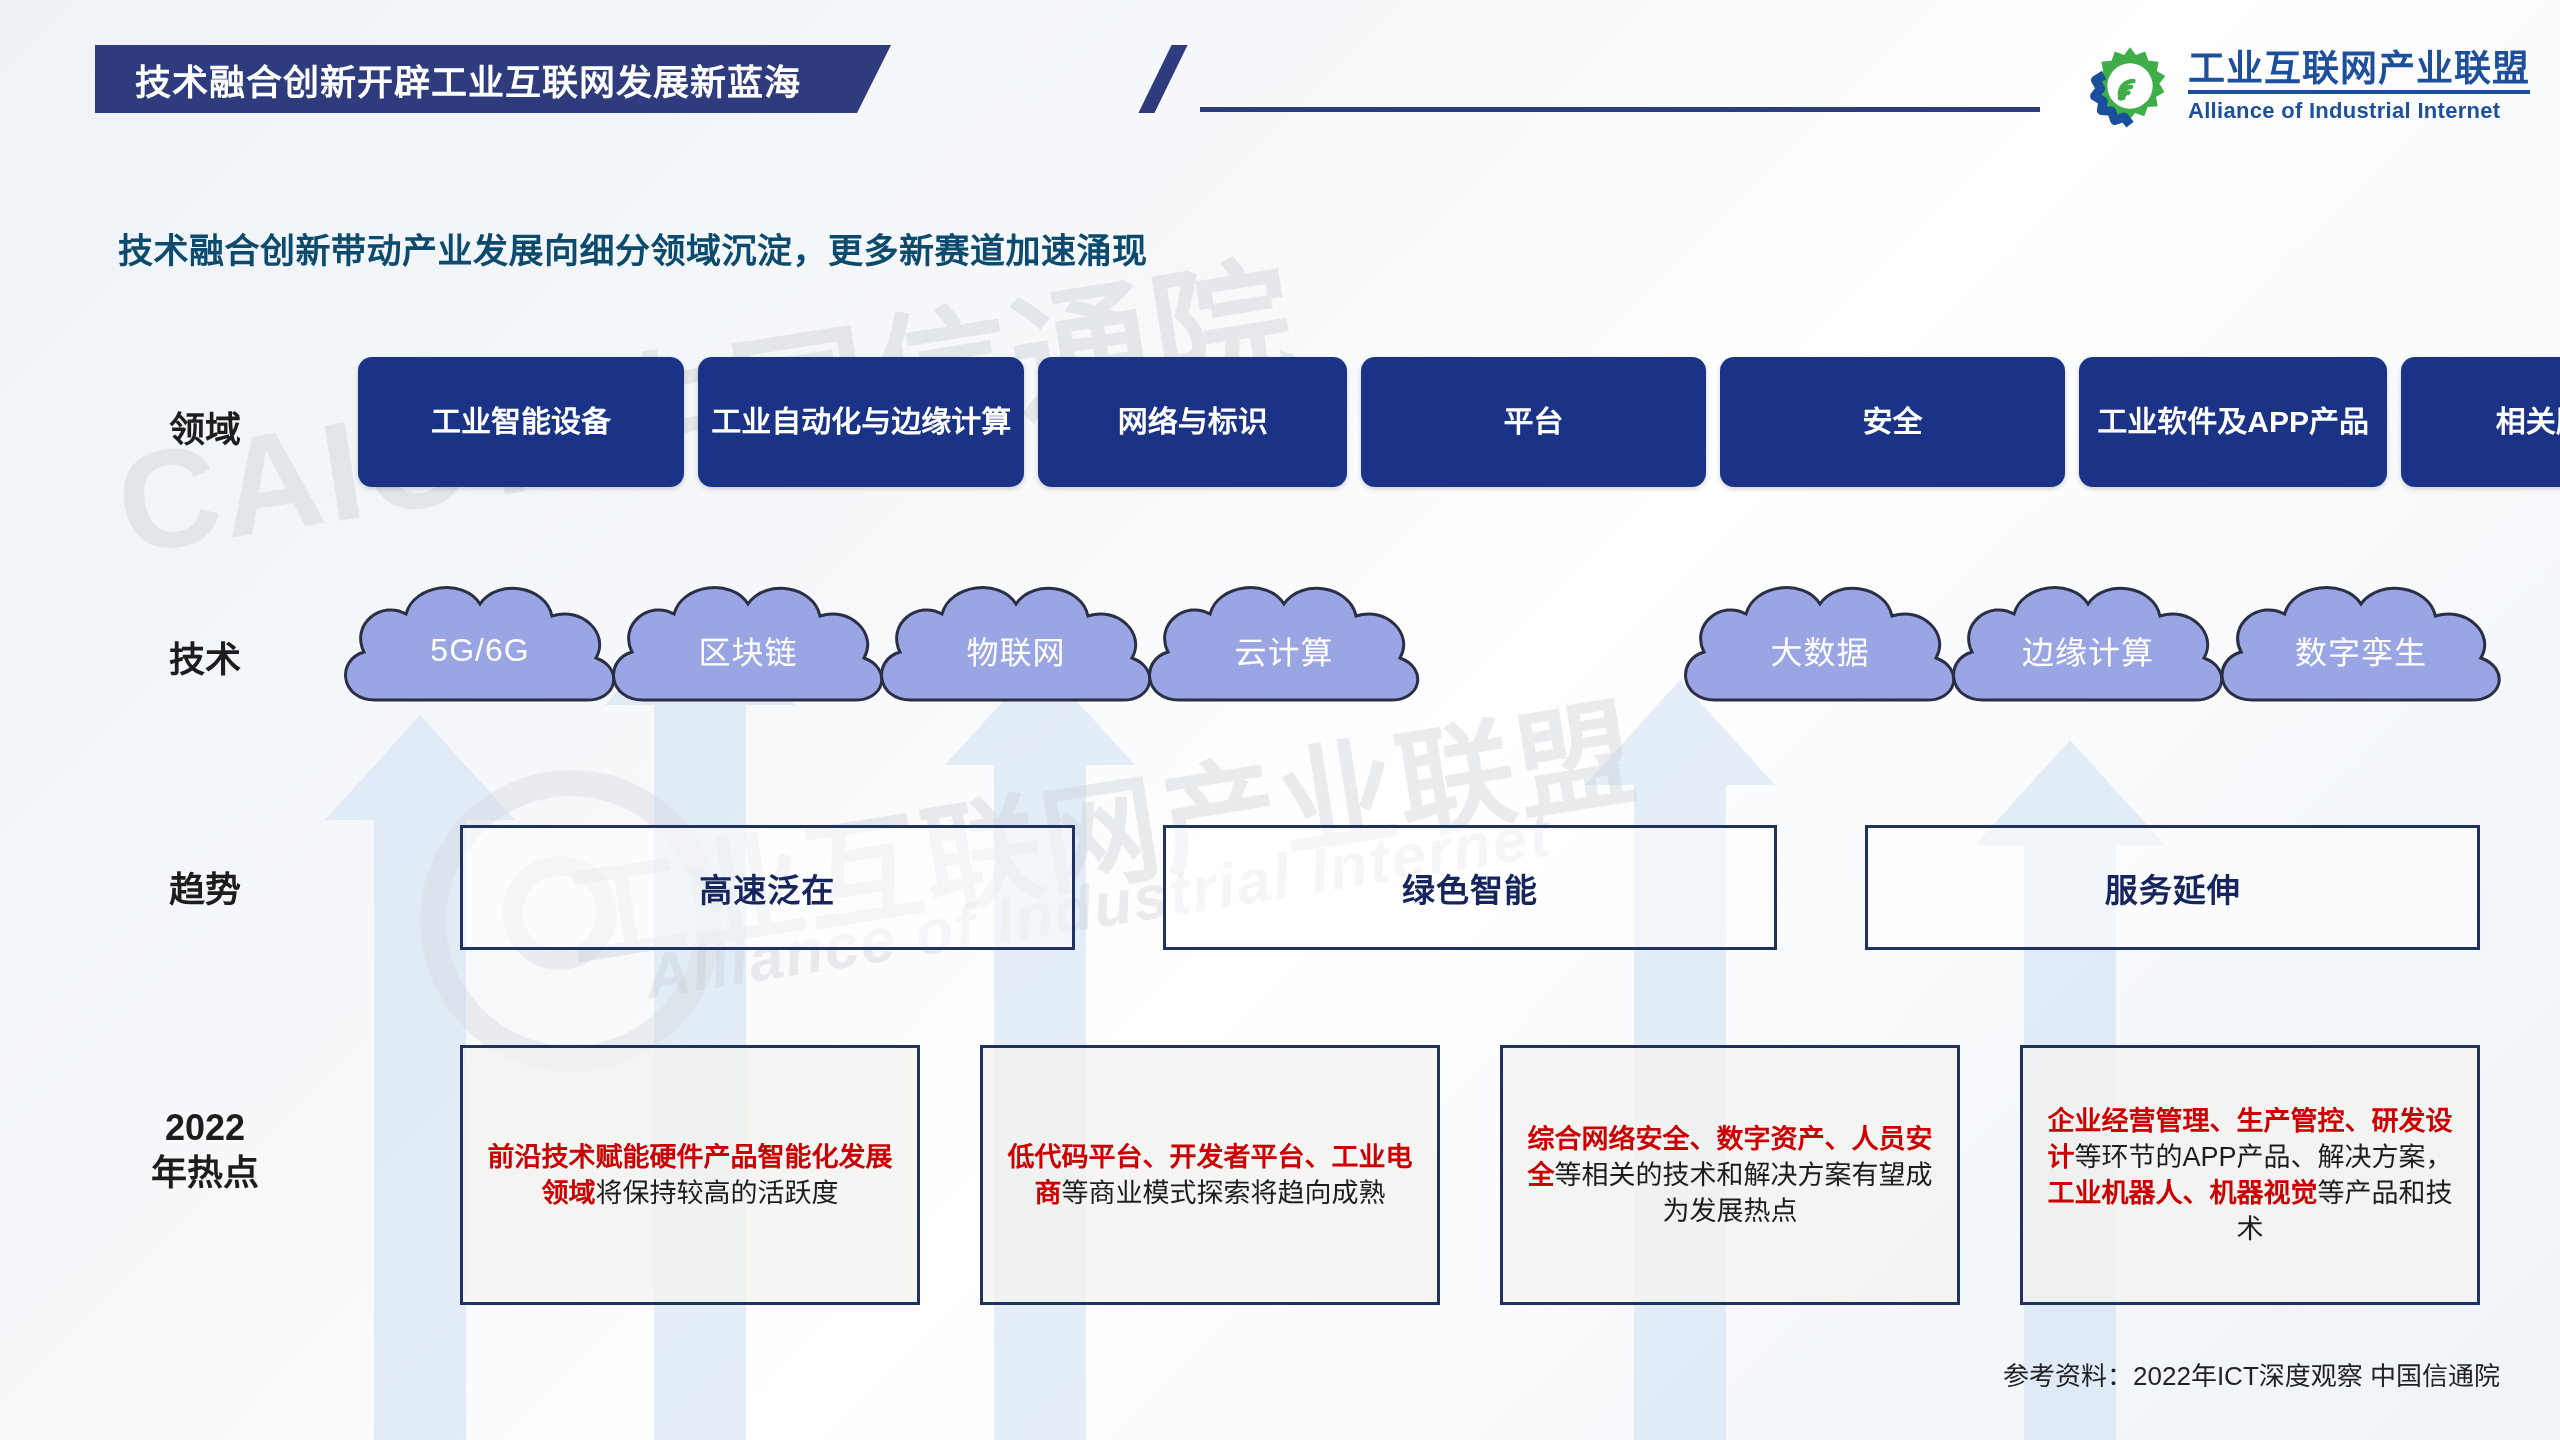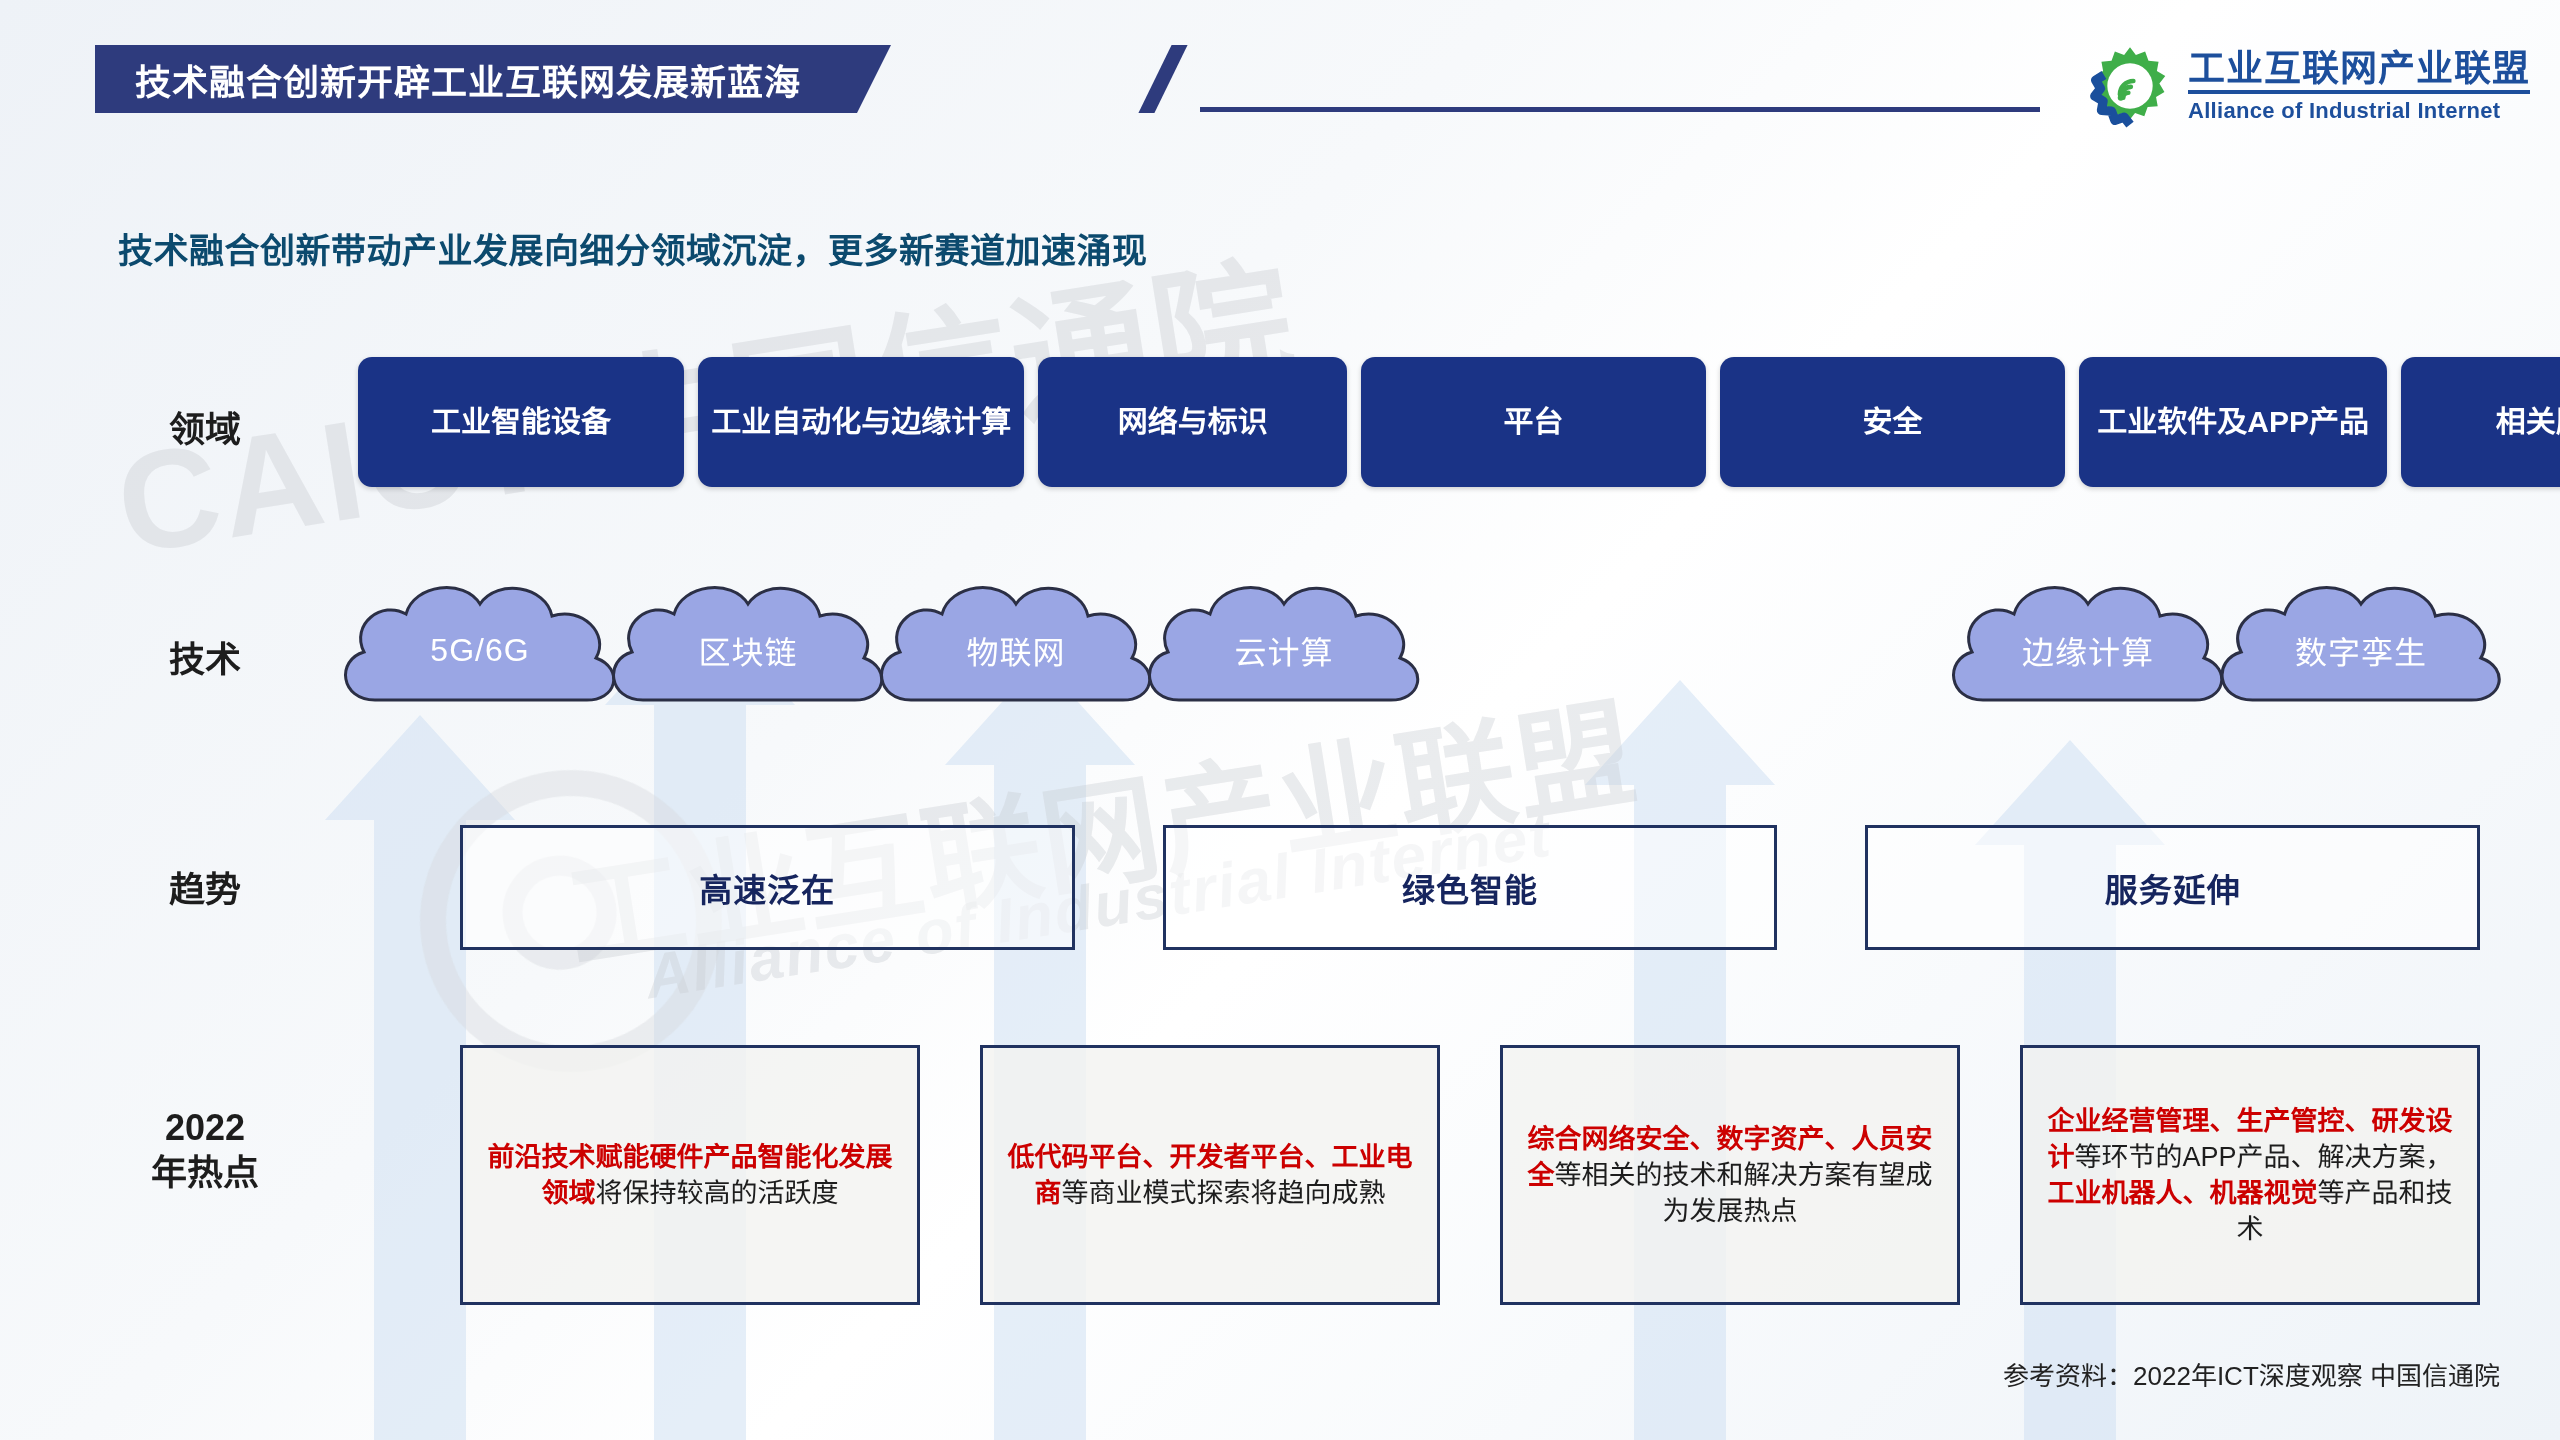--- a/index.html
+++ b/index.html
@@ -203,20 +203,27 @@
       </svg>
       <span>物联网</span>
     </div>
     <div class="cloud" style="left:804px;width:300px;">
       <svg viewBox="0 0 300 180" preserveAspectRatio="none">
         <path d="M45 140 C10 140 6 100 34 92 C20 64 52 40 76 54 C84 24 134 18 150 44
                  C168 18 216 26 222 56 C252 46 280 74 266 98 C294 108 288 142 254 140 Z" fill="#9aa6e4" stroke="#2b2f45" stroke-width="3"></path>
       </svg>
       <span>云计算</span>
     </div>
+    <div class="cloud" style="left:1340px;width:300px;">
+      <svg viewBox="0 0 300 180" preserveAspectRatio="none">
+        <path d="M45 140 C10 140 6 100 34 92 C20 64 52 40 76 54 C84 24 134 18 150 44
+                 C168 18 216 26 222 56 C252 46 280 74 266 98 C294 108 288 142 254 140 Z" fill="#9aa6e4" stroke="#2b2f45" stroke-width="3"></path>
+      </svg>
+      <span>大数据</span>
+    </div>
     <div class="cloud" style="left:1608px;width:300px;">
       <svg viewBox="0 0 300 180" preserveAspectRatio="none">
         <path d="M45 140 C10 140 6 100 34 92 C20 64 52 40 76 54 C84 24 134 18 150 44
                  C168 18 216 26 222 56 C252 46 280 74 266 98 C294 108 288 142 254 140 Z" fill="#9aa6e4" stroke="#2b2f45" stroke-width="3"></path>
       </svg>
       <span>边缘计算</span>
     </div>
     <div class="cloud" style="left:1876px;width:310px;">
       <svg viewBox="0 0 300 180" preserveAspectRatio="none">
         <path d="M45 140 C10 140 6 100 34 92 C20 64 52 40 76 54 C84 24 134 18 150 44

